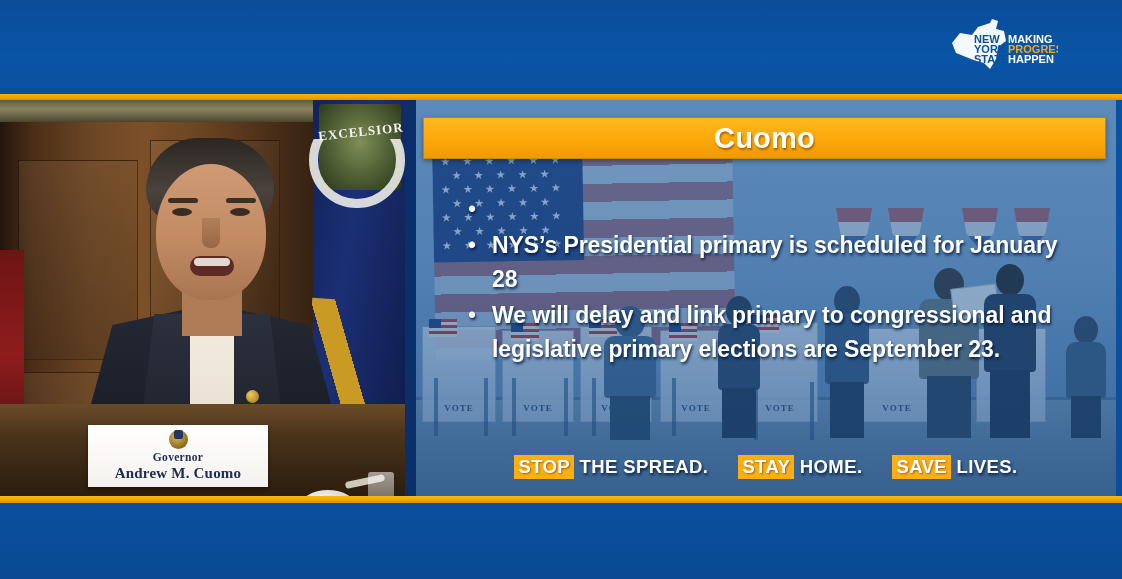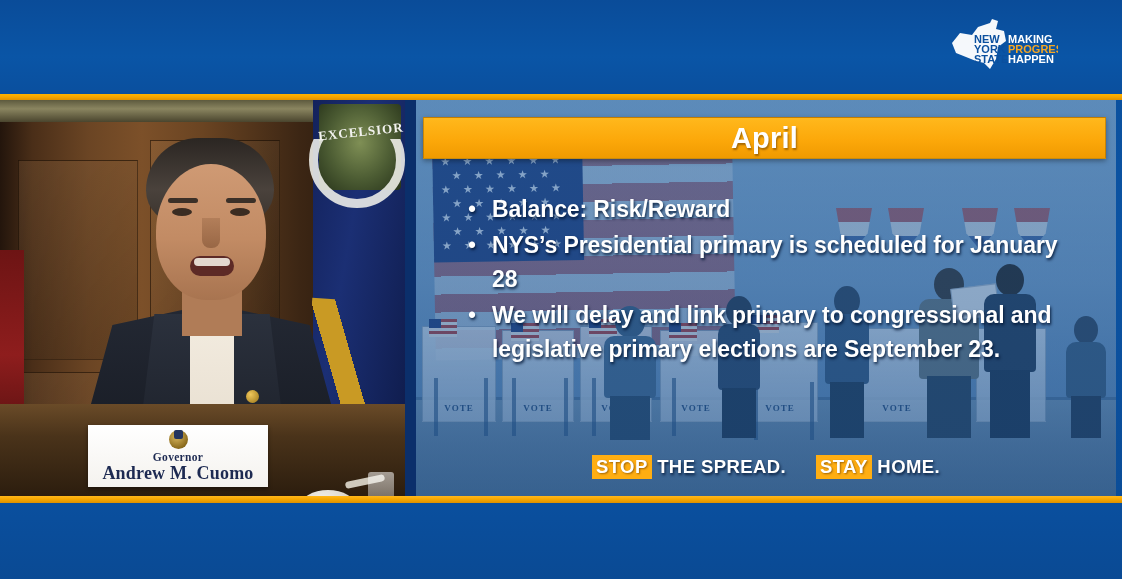--- a/index.html
+++ b/index.html
@@ -185,21 +185,21 @@
   .np-seal{
     width:19px; height:19px; margin:4px auto 1px;
     border-radius:50%;
     background:radial-gradient(circle at 40% 35%,#d9b75e,#8a6a1c 70%,#5a4410);
   }
   .np-seal::after{
     content:""; display:block; width:9px; height:9px; margin:5px auto;
     background:#24355f; border-radius:2px;
   }
   .np-title{ font-size:11.5px; font-weight:bold; letter-spacing:.3px; line-height:15px; }
-  .np-name{  font-size:18px; font-weight:bold; letter-spacing:.2px; line-height:16px; }
+  .np-name{  font-size:15px; font-weight:bold; letter-spacing:.2px; line-height:16px; }
   
   .mic-base{
     position:absolute; left:300px; top:390px; width:56px; height:34px;
     background:radial-gradient(ellipse at 40% 30%,#f2efe8,#c9c3b6);
     border-radius:50%;
   }
   .mic-arm{
     position:absolute; left:345px; top:378px; width:40px; height:7px;
     background:#cfc9bc; border-radius:4px; transform:rotate(-12deg);
   }
@@ -544,45 +544,47 @@
         <div class="person" style="left:648px;width:44px;height:120px;">
           <div class="p-head" style="top:0;width:24px;height:28px;background:#35475d;"></div>
           <div class="p-body" style="top:26px;width:40px;height:56px;background:#40607f;"></div>
           <div class="p-legs" style="top:80px;width:30px;height:42px;background:#27394f;"></div>
         </div>
       </div>
 
       <div class="slide-tint"></div>
 
       <div class="slide-header">
-        <h1>April</h1>
+        <h1>Cuomo</h1>
       </div>
 
       <div class="bullets">
         <div class="bullet">
           <span class="dot">•</span>
-          <span class="txt">Balance: Risk/Reward</span>
         </div>
         <div class="bullet">
           <span class="dot">•</span>
           <span class="txt">NYS’s Presidential primary is scheduled for January 28</span>
         </div>
         <div class="bullet">
           <span class="dot">•</span>
           <span class="txt">We will delay and link primary to congressional and legislative primary elections are September 23.</span>
         </div>
       </div>
 
       <div class="slogan">
         <span>
           <span class="hl">STOP</span><span> THE SPREAD.</span>
         </span>
         <span>
           <span class="hl">STAY</span><span> HOME.</span>
         </span>
+        <span>
+          <span class="hl">SAVE</span><span> LIVES.</span>
+        </span>
       </div>
 
     </div>
   </div>
 
   <div class="gold-rule-bottom"></div>
   <div class="bottom-band"></div>
 
 </div>
 

